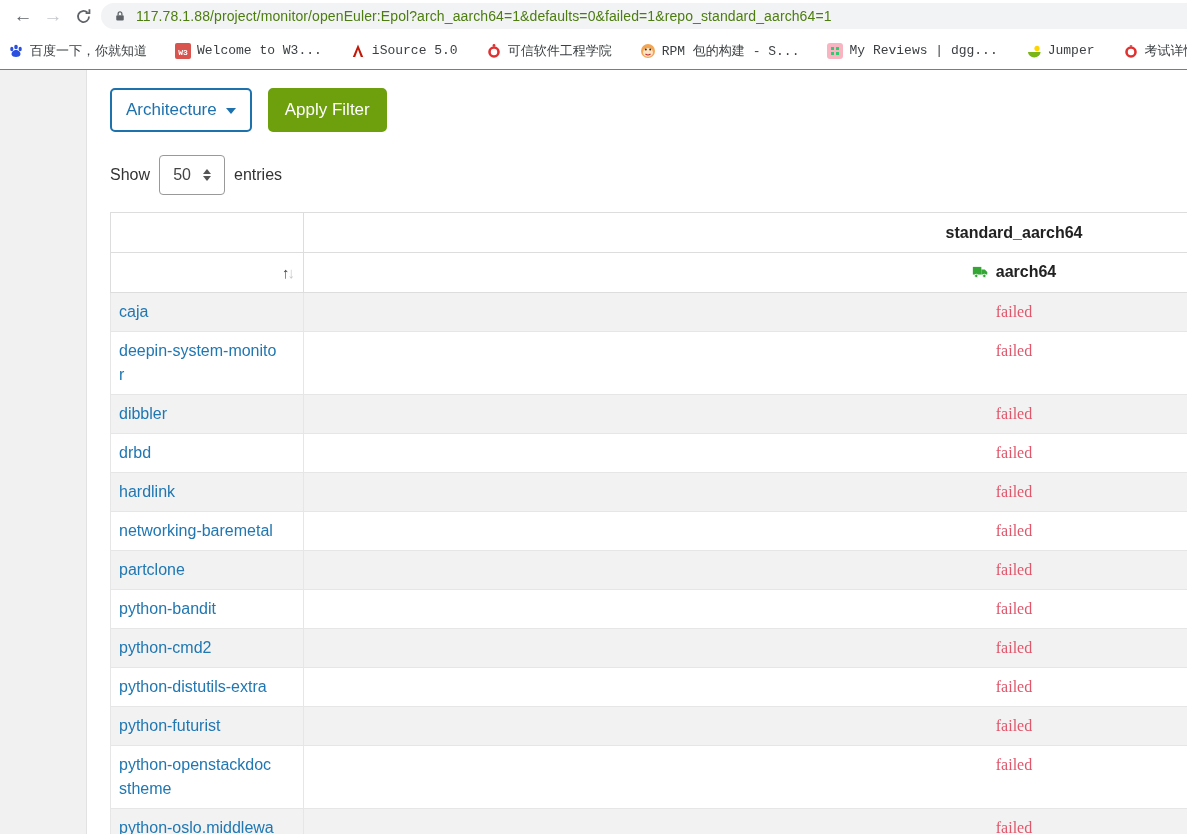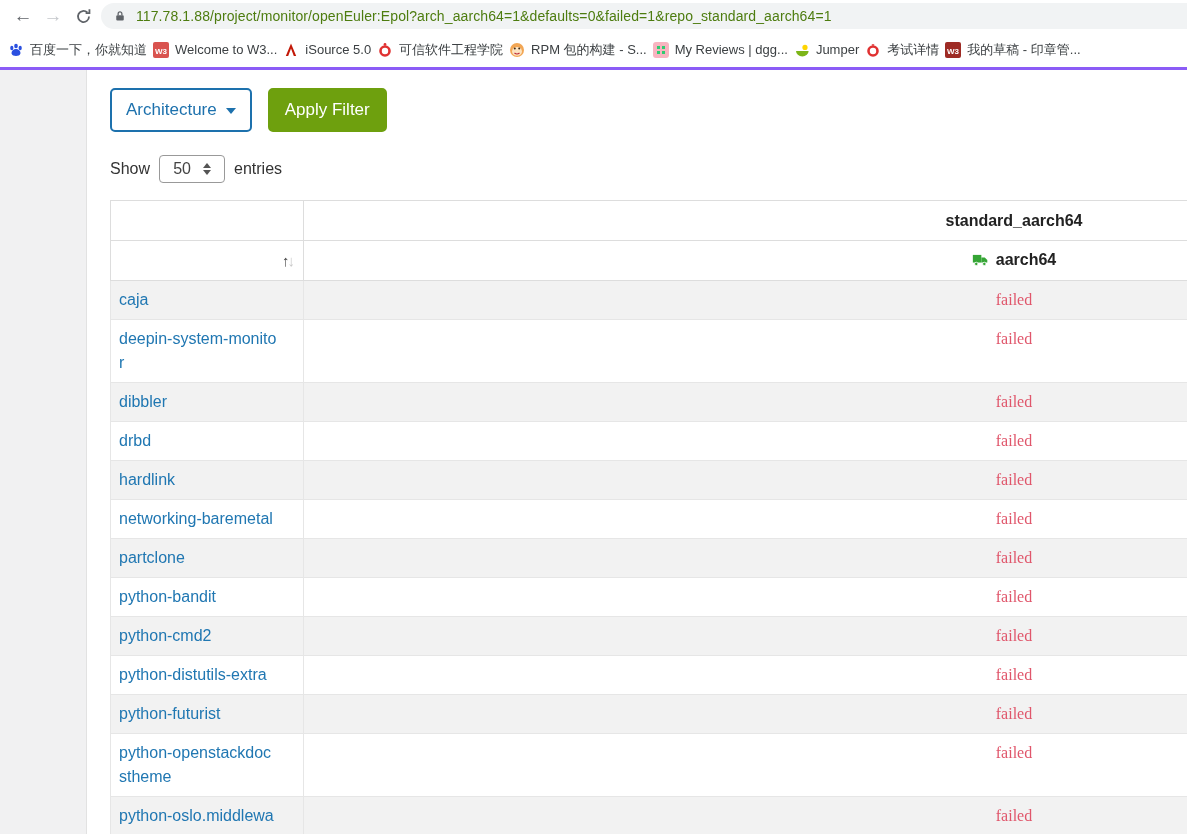--- a/index.html
+++ b/index.html
@@ -17,41 +17,41 @@
   .chrome-bar{height:32px;display:flex;align-items:center;background:#fff;position:relative;}
   .nav-btn{width:30px;text-align:center;font-size:19px;color:#5f6368;cursor:pointer;flex-shrink:0;}
   .nav-btn.disabled{color:#c4c7cb;}
   .nav-btn:nth-child(1){margin-left:8px;}
   .reload-btn{width:30px;display:flex;justify-content:center;align-items:center;}
   .omnibox{position:absolute;left:101px;right:-20px;top:3px;height:26px;background:#f1f3f4;border-radius:13px;display:flex;align-items:center;padding-left:13px;}
   .lock{display:flex;align-items:center;margin-right:10px;}
   .url-text{font-size:14px;color:#4d7c0f;letter-spacing:.1px;white-space:nowrap;}
 
   
-  .bookmarks-bar{height:38px;display:flex;align-items:center;gap:6px;padding:0 8px;border-bottom:3px solid #8b5cf6;background:#fff;overflow:hidden;}
+  .bookmarks-bar{height:38px;display:flex;align-items:center;gap:28px;padding:0 8px;border-bottom:1px solid #8b5cf6;background:#fff;overflow:hidden;font-family:Liberation Mono, monospace;}
   .bm{display:flex;align-items:center;gap:6px;flex-shrink:0;cursor:pointer;}
   .bm-ic{width:16px;height:16px;display:inline-flex;}
   .bm-ic svg{width:16px;height:16px;}
   .bm-label{font-size:13px;color:#3c4043;white-space:nowrap;}
 
   
   .page{position:absolute;top:70px;left:0;right:0;bottom:0;background:#fff;overflow:hidden;}
   .rail{position:absolute;left:0;top:0;bottom:0;width:87px;background:#f1f1f2;border-right:1px solid #e2e2e2;}
   .content{position:absolute;left:110px;top:0;width:1615px;}
 
   
   .filters{margin-top:18px;display:flex;align-items:center;}
   .fbtn{display:inline-flex;align-items:center;gap:9px;height:44px;border:2px solid var(--accent);color:var(--accent);background:#fff;border-radius:5px;font-size:17px;padding:0 14px;margin-right:4px;cursor:pointer;font-family:inherit;}
   .caret{width:0;height:0;border-left:5px solid transparent;border-right:5px solid transparent;border-top:6px solid var(--accent);margin-top:2px;}
   .cbx{width:15px;height:15px;border:1px solid #8a8a8a;border-radius:2px;background:#fff;display:inline-block;}
   .apply-btn{height:44px;background:var(--green);border:2px solid var(--green);color:#fff;border-radius:5px;font-size:17px;padding:0 15px;margin-left:12px;cursor:pointer;font-family:inherit;}
 
   
   .entries-row{margin-top:23px;display:flex;align-items:center;gap:9px;font-size:16px;color:#333;}
-  .select-box{width:66px;height:28px;border:1px solid #999;border-radius:4px;display:flex;align-items:center;justify-content:center;gap:12px;color:#444;cursor:pointer;background:#fff;}
+  .select-box{width:66px;height:40px;border:1px solid #999;border-radius:4px;display:flex;align-items:center;justify-content:center;gap:12px;color:#444;cursor:pointer;background:#fff;}
   .spinner{display:flex;flex-direction:column;gap:2px;}
   .spin-up{width:0;height:0;border-left:4px solid transparent;border-right:4px solid transparent;border-bottom:5px solid #555;}
   .spin-dn{width:0;height:0;border-left:4px solid transparent;border-right:4px solid transparent;border-top:5px solid #555;}
 
   
   .table-wrap{margin-top:17px;}
   table{border-collapse:collapse;table-layout:fixed;width:1615px;font-size:16px;}
   col.c1{width:193px;}
   thead th{border:1px solid #ddd;background:#fff;height:40px;padding:8px;font-weight:bold;color:#222;}
   th.repo-th,th.arch-th{text-align:center;}

